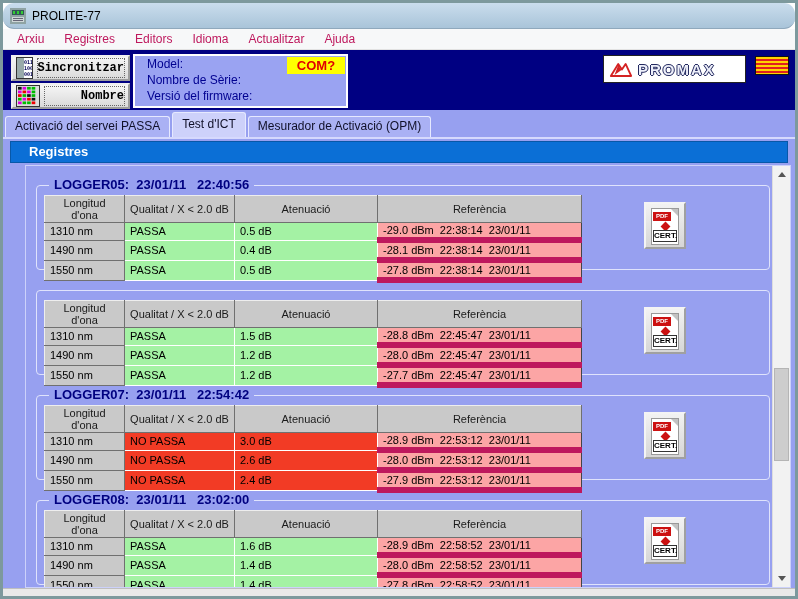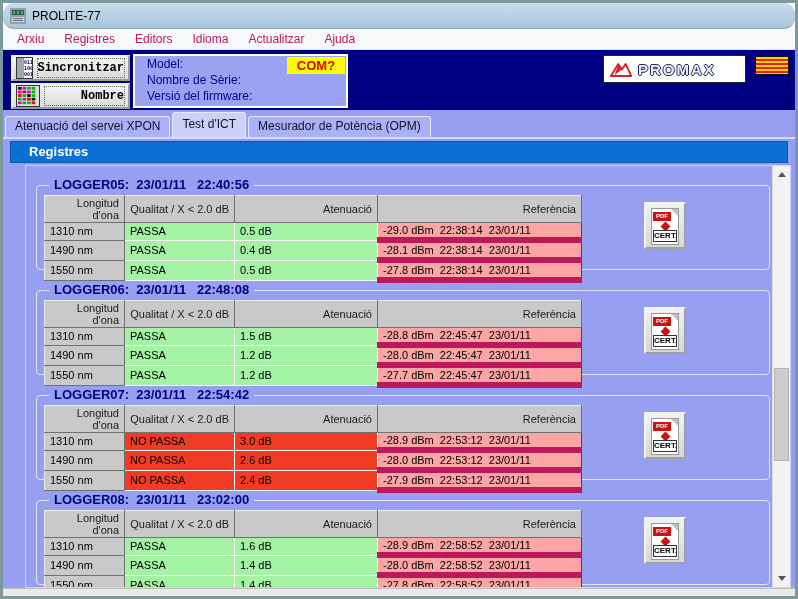--- a/index.html
+++ b/index.html
@@ -46,21 +46,21 @@
 
   
   .content{height:451px; background:var(--panel-periwinkle); border-top:2px solid #d6d9fd; position:relative;}
   .reg-header{margin:2px 7px 0 7px; height:22px; background:var(--accent-blue); border:1px solid #0858a8; color:#fff; font-weight:bold; font-size:13px; line-height:20px; padding-left:18px;}
   .scrollarea{margin:2px 4px 0 22px; height:423px; border:1px solid #ccd1fa; position:relative; overflow:hidden;}
   .logger-list{position:absolute; left:0; top:0; right:18px; bottom:0; padding-top:19px;}
 
   .logger-group{position:relative; margin:0 0 20px 10px; width:734px; height:85px; border:1px solid #dfe3fc; border-radius:4px;}
   .logger-title{position:absolute; top:-9px; left:12px; background:var(--panel-periwinkle); padding:0 5px; color:#000080; font-weight:bold; font-size:13px; white-space:pre;}
   .logger-table{position:absolute; left:7px; top:9px; border-collapse:collapse; table-layout:fixed; width:537px; font-size:11px; border:1px solid #444;}
-  .logger-table th{background:#c9c9c9; font-weight:normal; color:#1a1a1a; text-align:right; padding:1px 5px; height:15px;
+  .logger-table th{background:#c9c9c9; font-weight:normal; color:#1a1a1a; text-align:center; padding:1px 5px; height:15px;
     border-top:1px solid #eee; border-left:1px solid #eee; border-right:1px solid #707070; border-bottom:1px solid #707070;}
   .logger-table th:nth-child(1){width:80px;} .logger-table th:nth-child(2){width:110px;}
   .logger-table th:nth-child(3){width:143px;} .logger-table th:nth-child(4){width:204px;}
   .logger-table td{padding:1px 5px; height:15px; color:#000; white-space:pre;}
   td.c-wave{background:#c9c9c9; border-top:1px solid #eee; border-left:1px solid #eee; border-right:1px solid #707070; border-bottom:1px solid #707070;}
   td.pass{background:var(--pass-green); border-right:1px solid #fff; border-bottom:1px solid #fff;}
   td.fail{background:var(--fail-red); border-right:1px solid #fff; border-bottom:1px solid #fff;}
   td.c-ref{background:#fca5a5; border-bottom:6px solid #be185d;}
 
   .pdf-btn{position:absolute; left:607px; top:16px; width:42px; height:47px; background:linear-gradient(#f2f2f2,#d6d6d6); border:2px outset #f4f4f4; cursor:pointer; padding:0;}
@@ -157,23 +157,23 @@
       <svg width="24" height="17" viewBox="0 0 26 18">
         <path d="M2 16 L10 3 L14 9 L18 3 L24 16 Z" fill="none" stroke="#d42222" stroke-width="2" stroke-linejoin="round"></path>
         <path d="M10 4 L13.5 9.5 L6 15 Z" fill="#d42222"></path>
       </svg>
       <span class="promax-word">PROMAX</span>
     </div>
     <div class="flag"></div>
   </div>
 
   <div class="tabstrip">
-      <div class="tab">Atenuació del servei XPON</div>
+      <div class="tab">Activació del servei PASSA</div>
       <div class="tab selected">Test d'ICT</div>
-      <div class="tab">Mesurador de Potència (OPM)</div>
+      <div class="tab">Mesurador de Activació (OPM)</div>
     </div>
 
   <div class="content">
     <div class="reg-header">Registres</div>
     <div class="scrollarea">
       <div class="logger-list">
   <div class="logger-group">
     <div class="logger-title">LOGGER05:  23/01/11   22:40:56</div>
     <table class="logger-table">
       <thead>
@@ -209,21 +209,20 @@
       <span class="pdf-page">
         <span class="pdf-fold"></span>
         <span class="pdf-banner">PDF</span>
         <span class="pdf-ribbon"></span>
         <span class="pdf-cert">CERT.</span>
       </span>
     </button>
   </div>
 
   <div class="logger-group">
-    <div class="logger-title">LOGGER06:  23/01/11   22:48:08</div>
     <table class="logger-table">
       <thead>
                 <tr>
                   <th>Longitud d'ona</th>
                   <th>Qualitat /  X &lt; 2.0 dB</th>
                   <th>Atenuació</th>
                   <th>Referència</th>
                 </tr>
               </thead>
       <tbody>

